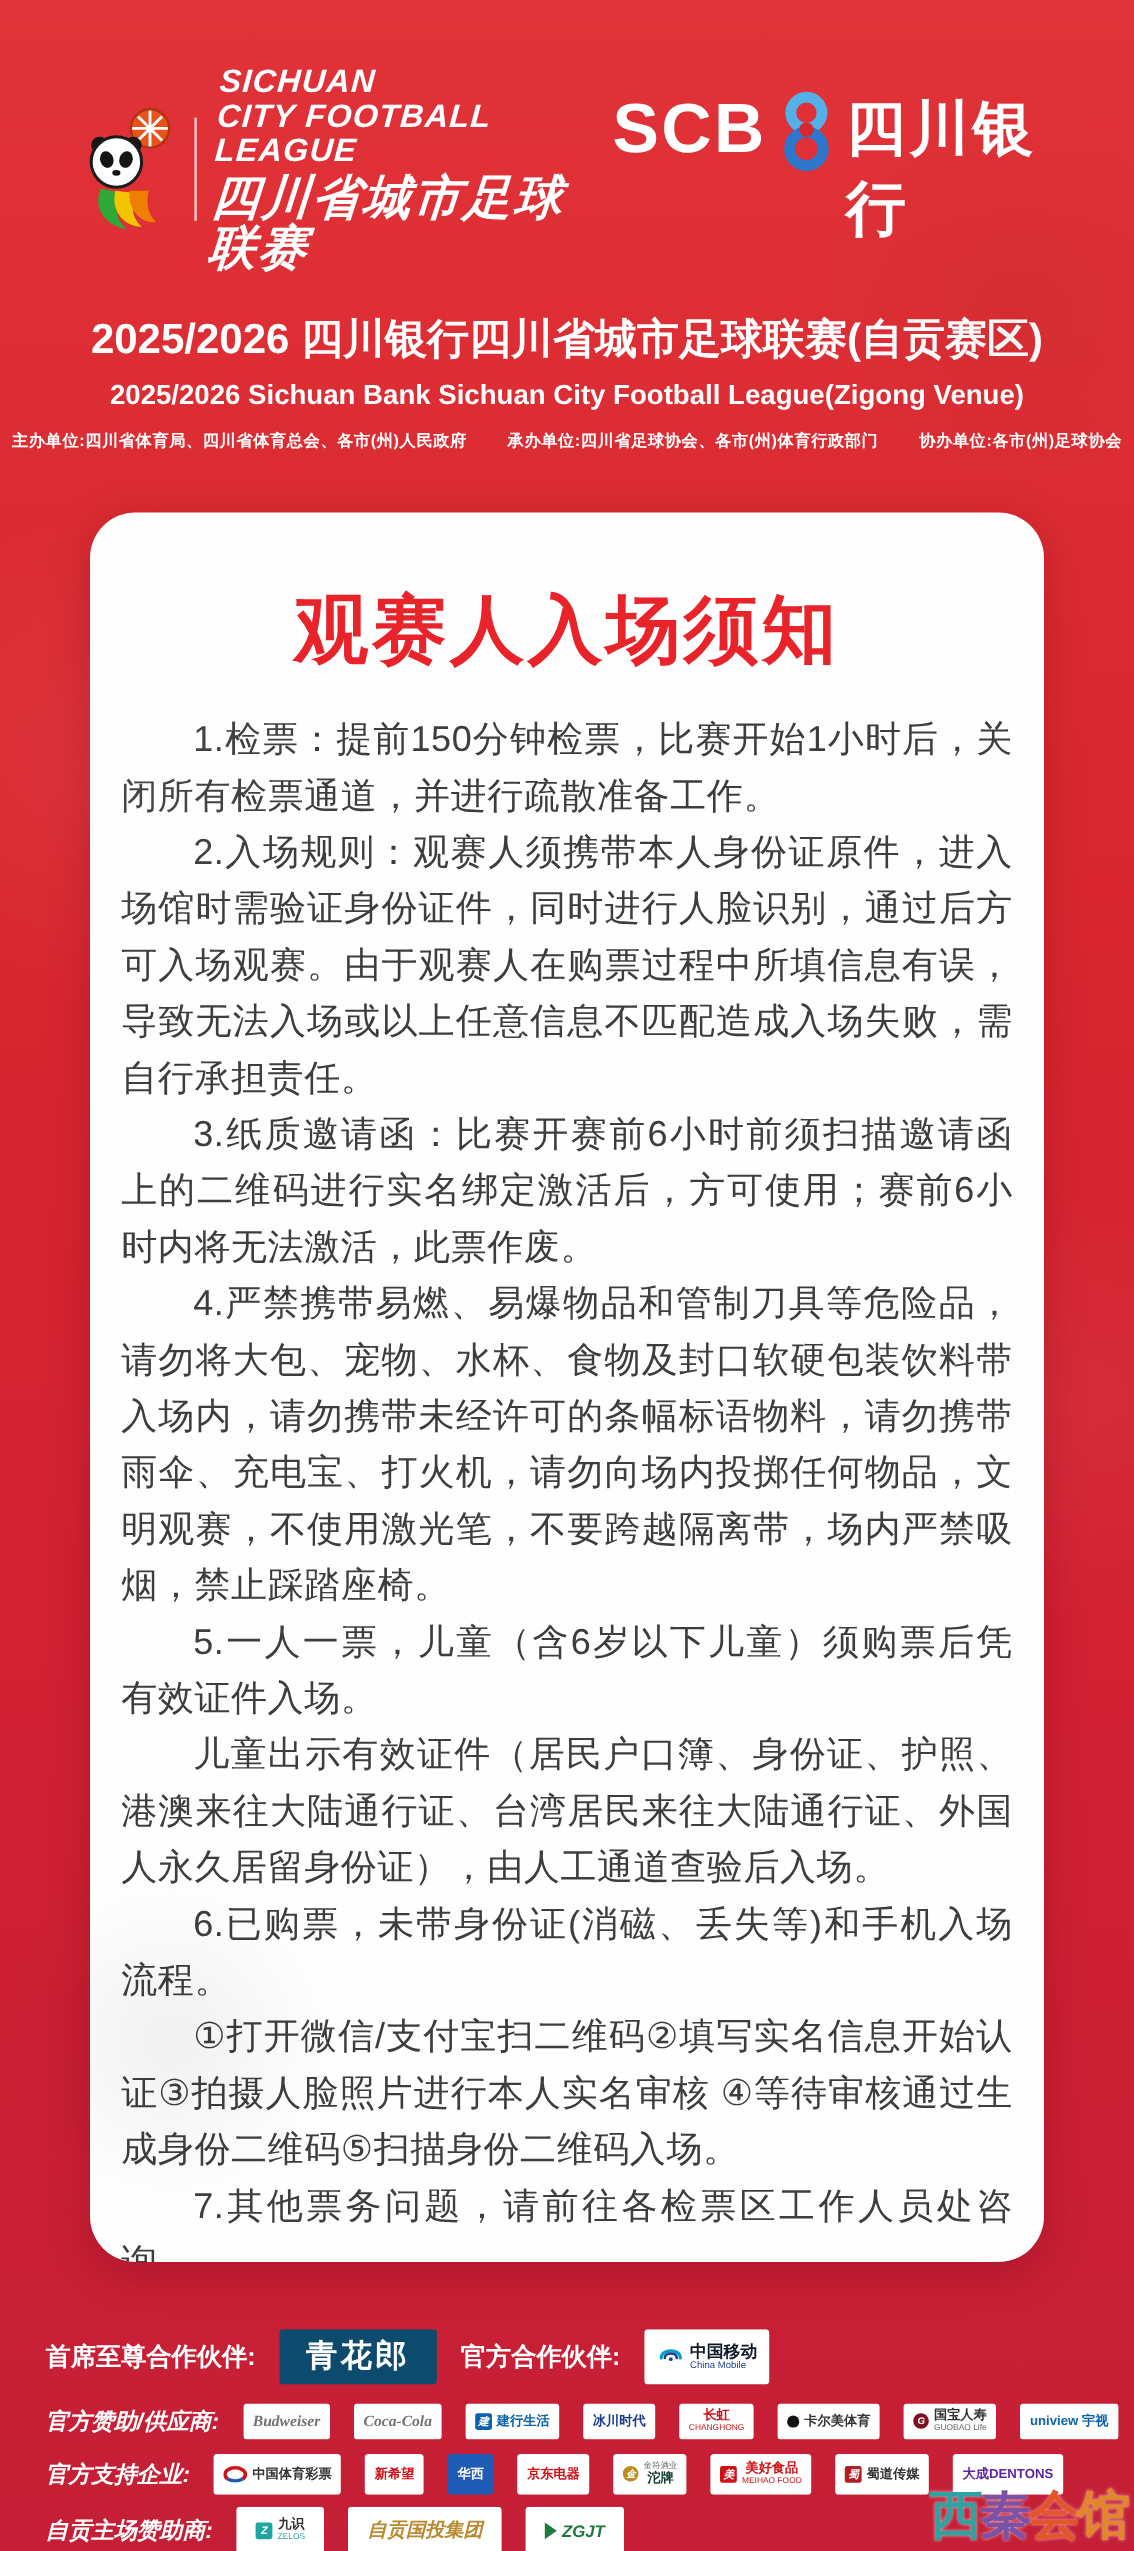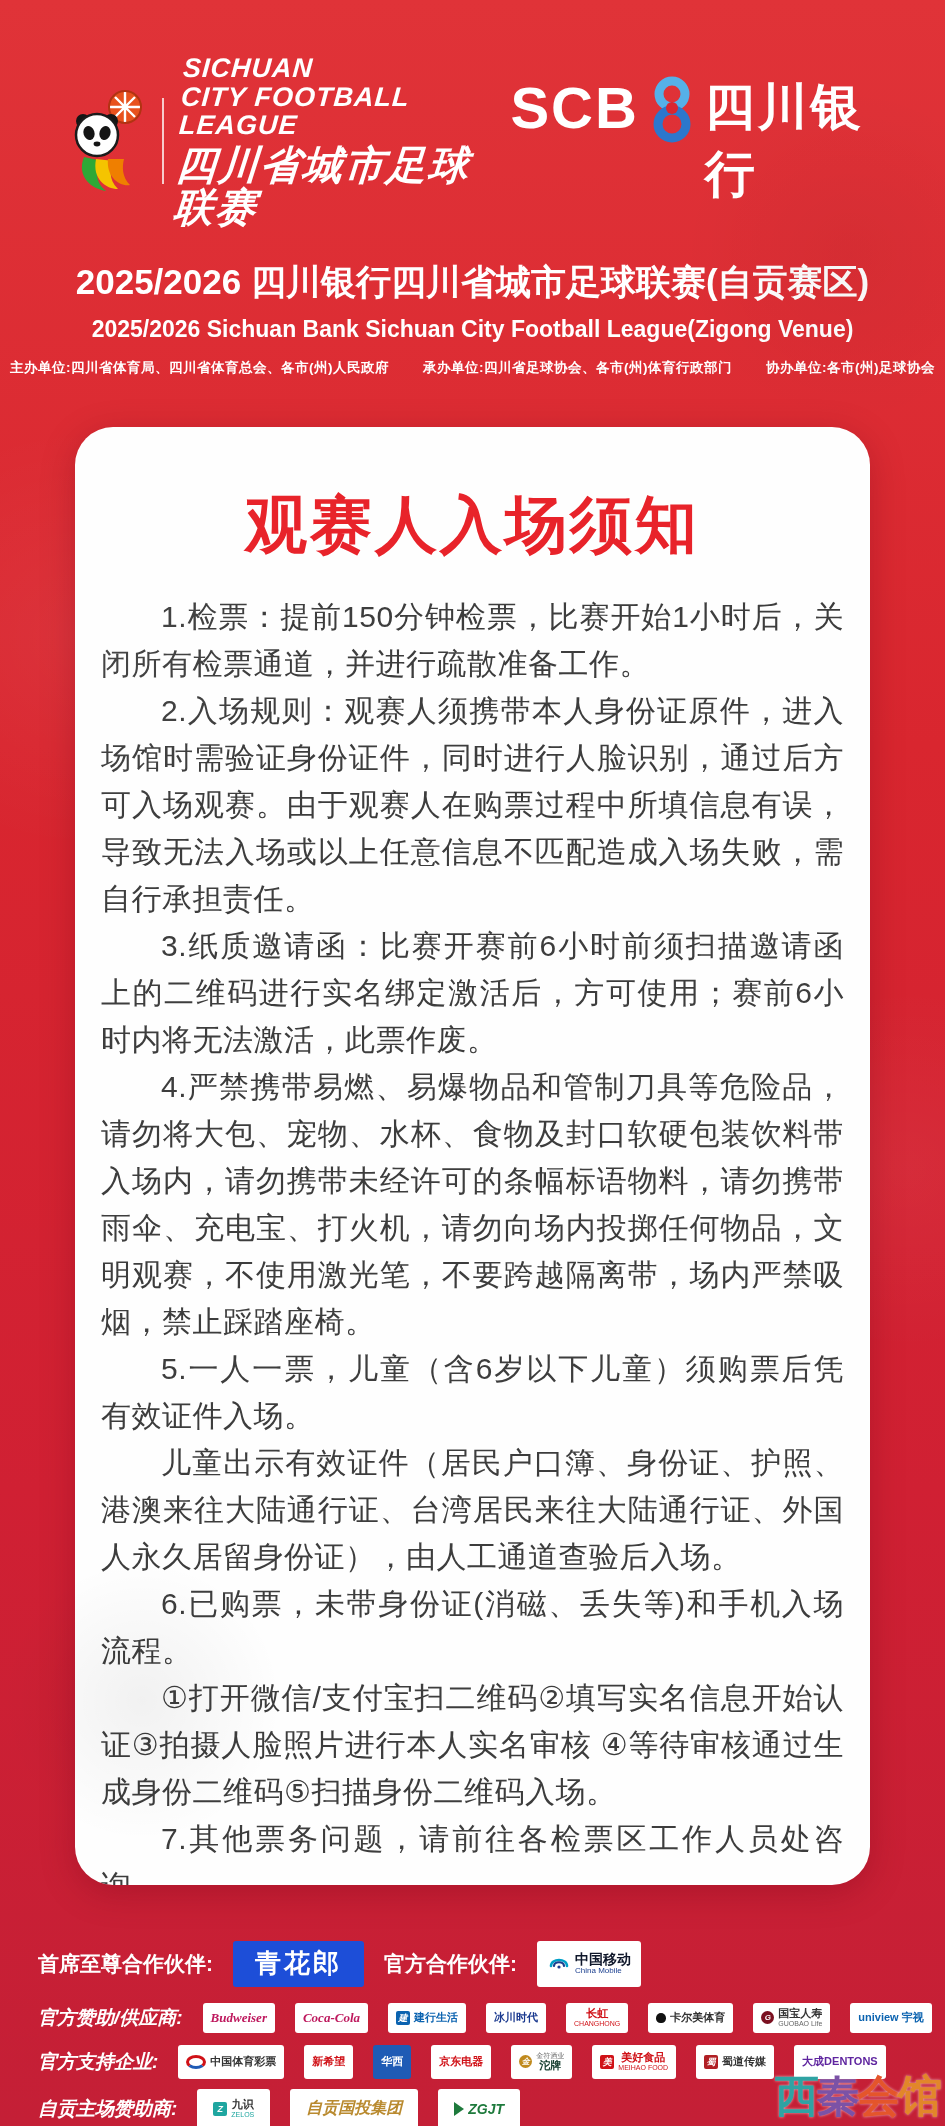--- a/index.html
+++ b/index.html
@@ -54,29 +54,29 @@
   .r1 .slabel{font-size:21px;}
   .r2{margin-top:16px;}
   .r3{margin-top:12px;}
   .r4{margin-top:10px;}
   .r2 .slabel,.r3 .slabel,.r4 .slabel{font-size:19px;font-style:italic;}
   .lbox{display:inline-flex;align-items:center;gap:4px;background:#fff;
     border-radius:3px;padding:0 8px;height:30px;flex:0 0 auto;color:#333;}
   .lbox b{font-size:11px;font-weight:700;}
   .lbox small{font-size:7px;color:#666;}
   .lbox .stack{display:flex;flex-direction:column;line-height:1.05;align-items:center;}
-  .lbox.navy{background:#1d4ed8;color:#fff;height:46px;padding:0 22px;}
+  .lbox.navy{background:#0c4a6e;color:#fff;height:46px;padding:0 22px;}
   .lbox.navy b{font-size:26px;font-weight:900;letter-spacing:3px;color:#fff;
     font-family:"Liberation Serif","DejaVu Serif",serif;}
   .lbox.cm{height:46px;padding:0 10px;}
   .lbox.cm .stack{align-items:flex-start;}
   .lbox.cm b{font-size:14px;color:#0f172a;}
   .lbox.cm small{font-size:8px;color:#1b3f8f;}
   .lbox.tall{height:34px;}
-  .red-ital b{color:#be185d;font-style:italic;font-family:"Liberation Serif","DejaVu Serif",serif;font-size:13px;}
+  .red-ital b{color:#737373;font-style:italic;font-family:"Liberation Serif","DejaVu Serif",serif;font-size:13px;}
   .blue b{color:#0b63b0;}
   .navyblue b{color:#1b3a8f;}
   .redtxt b{color:#d01117;}
   .purple b{color:#5f259f;}
   .green-ital b{color:#1e7a3c;font-style:italic;font-size:14px;}
   .gold-ital b{color:#b98a2f;font-style:italic;font-size:16px;}
   .bluebox{background:#1f5bb5;}
   .bluebox b{color:#fff;}
   
   .ic{display:inline-block;flex:0 0 auto;}

